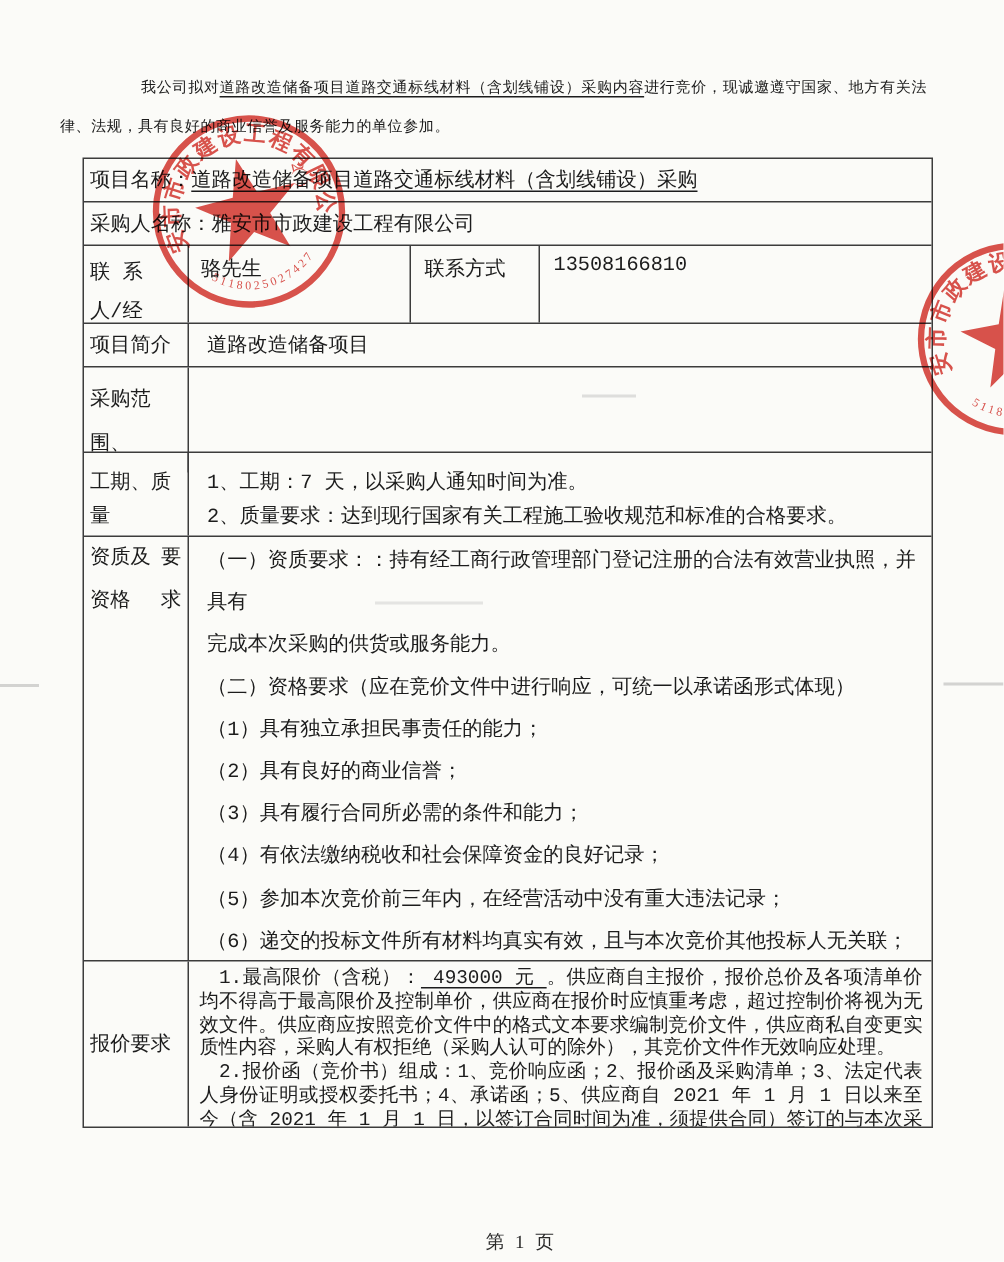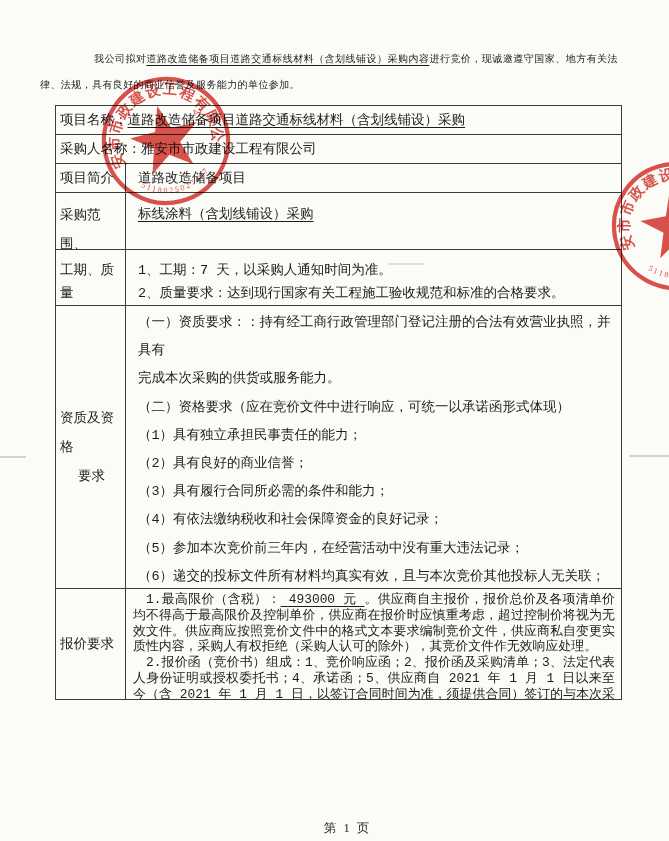--- a/index.html
+++ b/index.html
@@ -31,39 +31,39 @@
   .tr:last-child { border-bottom:none; }
   .td { border-right:1px solid #3c3c3c; overflow:hidden; font-size:13.5px;font-family:Liberation Mono, monospace; }
   .td:last-child { border-right:none; }
   .full { flex:1; display:flex; align-items:center; padding-left:4px; }
   .lab { flex:0 0 70px; width:70px; padding:0 2px 0 4px; }
   .val { flex:1; padding-left:12px; }
   .c { text-align:center; }
 
   .r1 { height:29px; } .r2 { height:29px; }
   .r3 { height:52px; } .r4 { height:29px; }
-  .r5 { height:57px; } .r6 { height:56px; }
+  .r5 { height:57px;flex-direction:column; } .r6 { height:56px; }
   .r7 { height:283px; } .r8 { height:57px; }
   .r9 { height:110px; }
 
   .r3 .lab { padding-top:6px; line-height:26px; }
   .r3 .name-cell { flex:0 0 148px; width:148px; padding:6px 4px 0 8px; }
   .r3 .phone-lab { flex:0 0 86px; width:86px; padding:6px 2px 0 9px; }
   .r3 .phone-val { flex:1; padding:6px 4px 0 9px; }
 
   .r4 .lab, .r4 .val { display:flex; align-items:center; }
   .r4 .lab { padding-left:4px; }
 
   .r5 .lab { padding-top:8px; line-height:29px; }
   .r5 .val { padding-top:12px; }
 
   .r6 .lab { padding-top:9px; line-height:23px; }
   .r6 .val { padding-top:9px; line-height:23px; }
 
-  .r7 .lab { display:flex; flex-direction:column; justify-content:center; line-height:29px; }
+  .r7 .lab { display:flex; flex-direction:row; justify-content:center; line-height:29px; }
   .r7 .val { padding-top:3px; }
   .r7 .val .cell-line { line-height:28.2px; }
 
   .r8 .lab { padding-top:5px; line-height:17.5px; }
   .r8 .val { padding:5px 8px 0 7px; line-height:17.5px; }
 
   .r9 .lab { display:flex; align-items:center; padding-left:4px; }
   .r9 .val { padding:3px 6px 0 7px; font-size:12.9px; line-height:15.8px; }
   .r9 p { text-indent:13px; text-align:justify; }
 
@@ -100,20 +100,29 @@
       </div>
     </div>
 
     <div class="tr r2">
       <div class="td full">
         <span>采购人名称：</span>
           <span>雅安市市政建设工程有限公司</span>
       </div>
     </div>
 
+    <div class="tr r3">
+      <div class="td lab">
+        <div>联 系 人/经</div>
+
+      </div>
+      <div class="td name-cell">骆先生</div>
+      <div class="td phone-lab">联系方式</div>
+      <div class="td phone-val">13508166810</div>
+    </div>
 
     <div class="tr r4">
       <div class="td lab">项目简介</div>
       <div class="td val">道路改造储备项目</div>
     </div>
 
     <div class="tr r5">
       <div class="td lab">
         <div>采购范围、</div>
 

